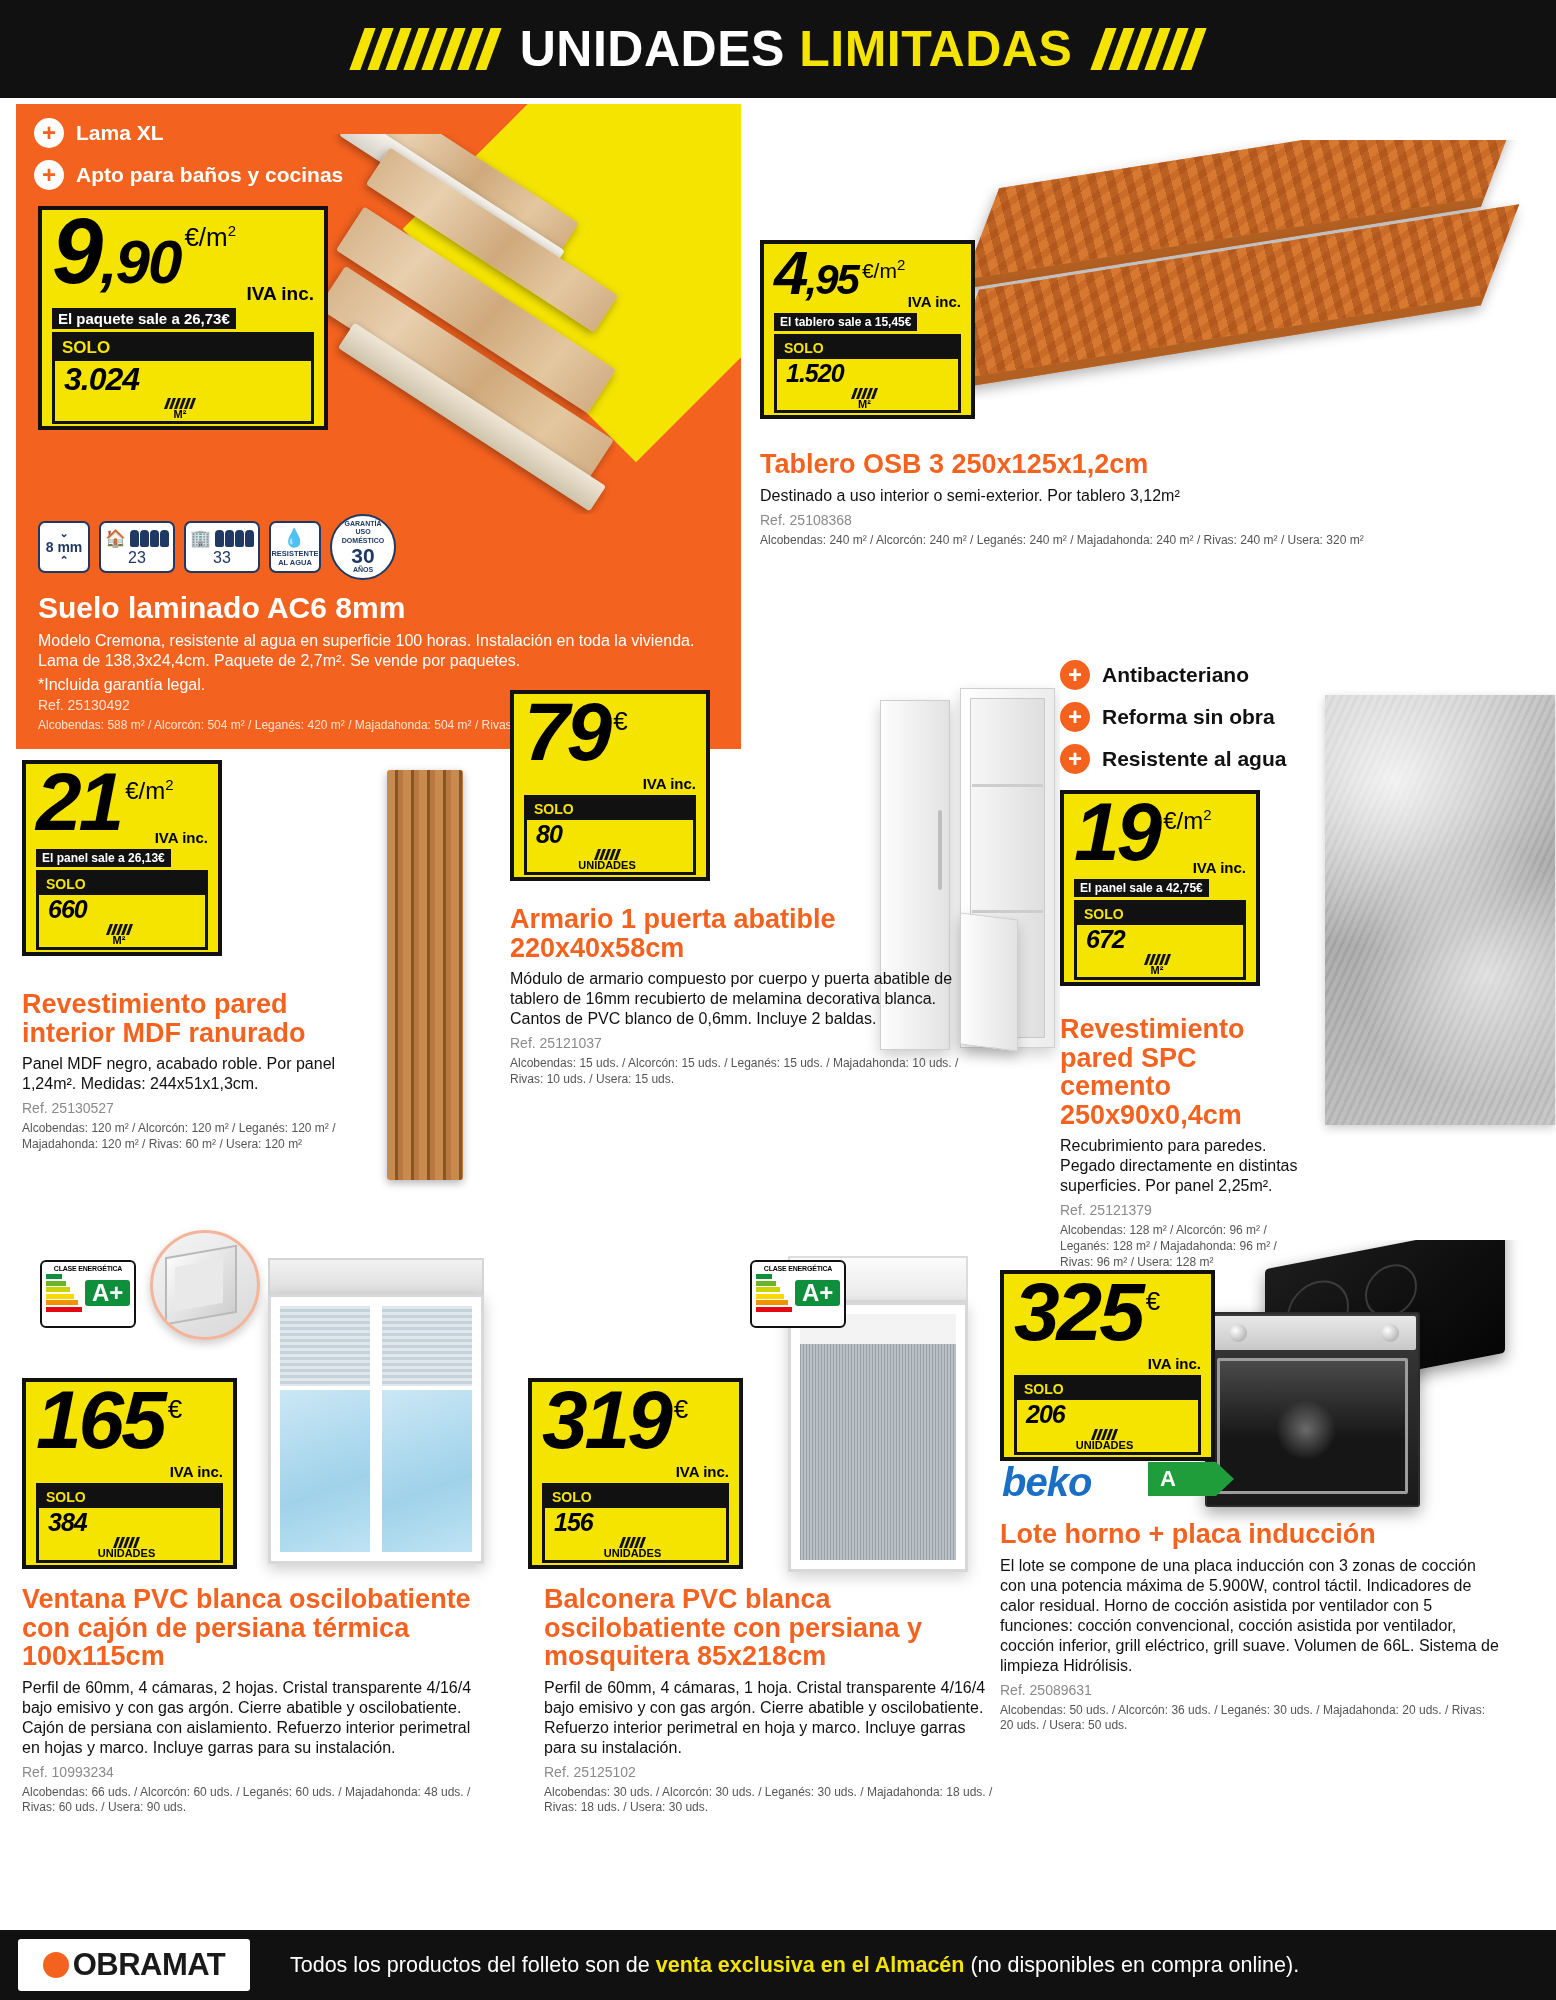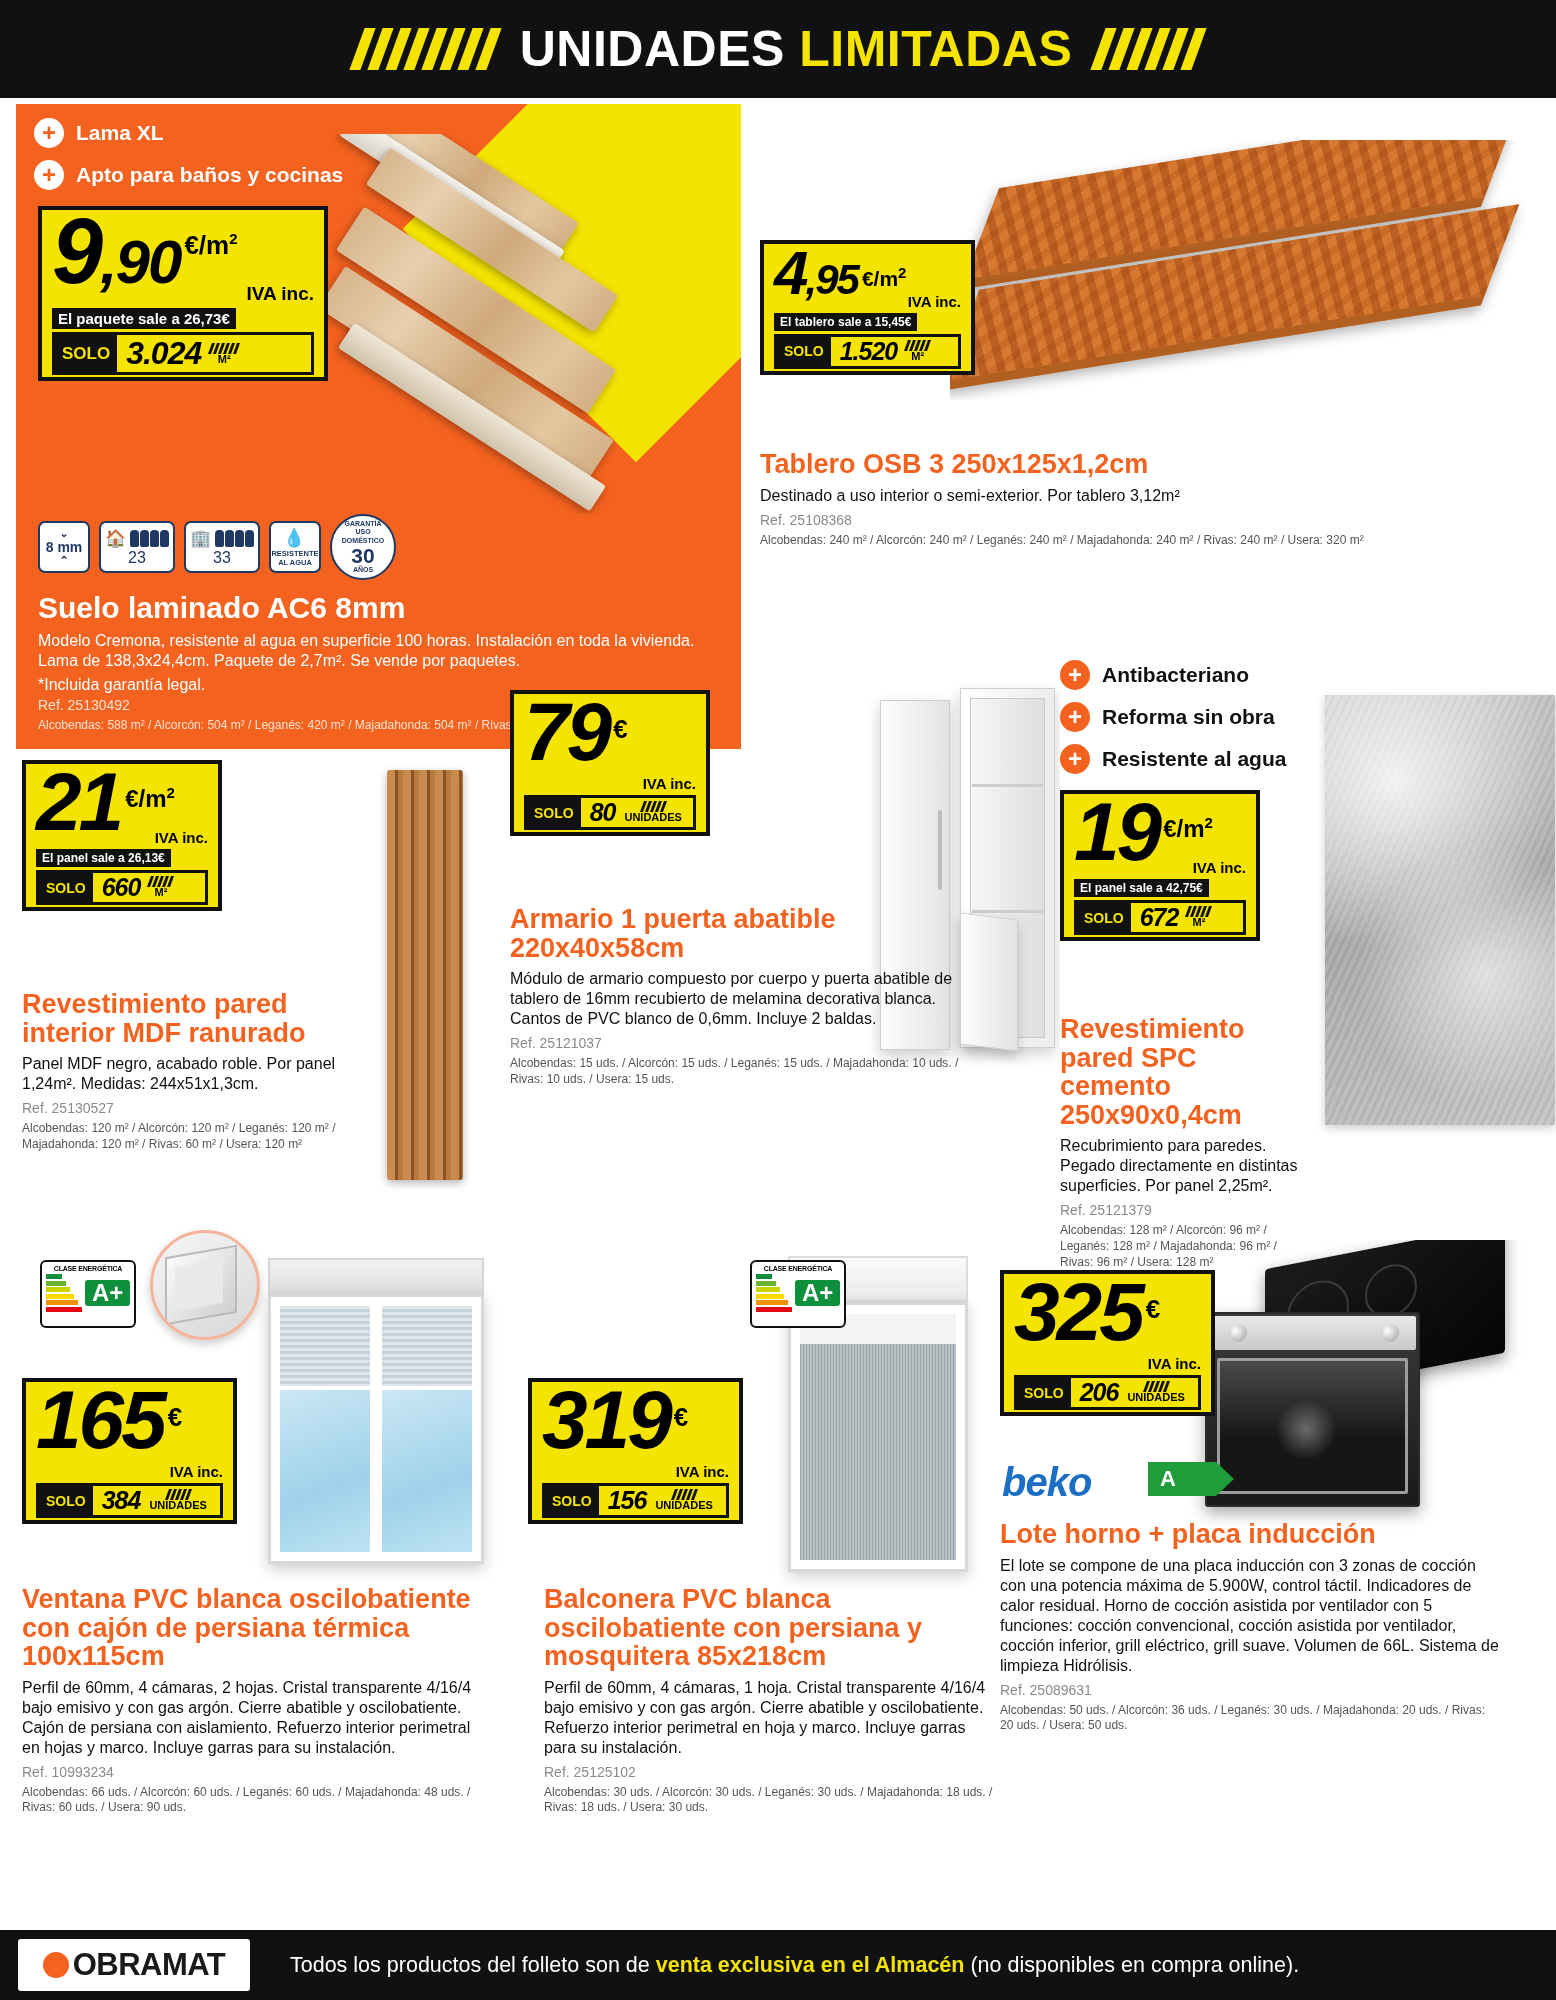--- a/index.html
+++ b/index.html
@@ -52,30 +52,30 @@
 
   
   .pricebox { position:absolute; }
   .pb-main {
     background:#f5e400; border:4px solid #111; padding:4px 10px 2px 10px;
     position:relative;
   }
   .pb-row { display:flex; align-items:flex-start; }
   .pb-int { font-size:92px; font-weight:bold; line-height:0.82; font-style:italic; letter-spacing:-3px; }
   .pb-dec { font-size:62px; font-weight:bold; line-height:0.9; font-style:italic; letter-spacing:-2px; align-self:flex-end;}
-  .pb-unit { font-size:26px; font-weight:bold; margin-left:4px; margin-top:16px; }
+  .pb-unit { font-size:26px; font-weight:normal; margin-left:4px; margin-top:8px; }
   .pb-unit sup { font-size:15px; }
   .pb-iva { font-size:19px; font-weight:bold; text-align:right; margin-top:-6px; }
   .pb-sub {
     background:#111; color:#fff; font-size:15px; font-weight:bold;
     padding:2px 6px; margin-top:3px; display:inline-block;
   }
   .pb-solo {
     display:flex; align-items:stretch; margin-top:3px;
-    border:3px solid #111; background:#f5e400;
+    border:3px solid #111; background:#f5e400;flex-direction:column;
   }
   .pb-solo .lbl {
     background:#111; color:#f5e400; font-size:17px; font-weight:bold;
     padding:3px 7px; display:flex; align-items:center;
   }
   .pb-solo .val {
     font-size:32px; font-weight:bold; font-style:italic; padding:0 9px;
     display:flex; align-items:center; letter-spacing:-1px;
   }
   .pb-solo .uni {

